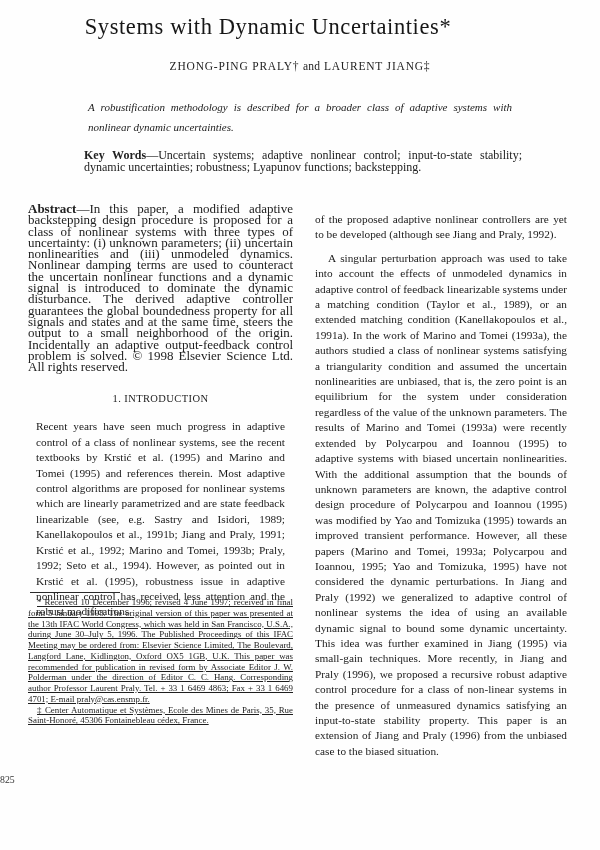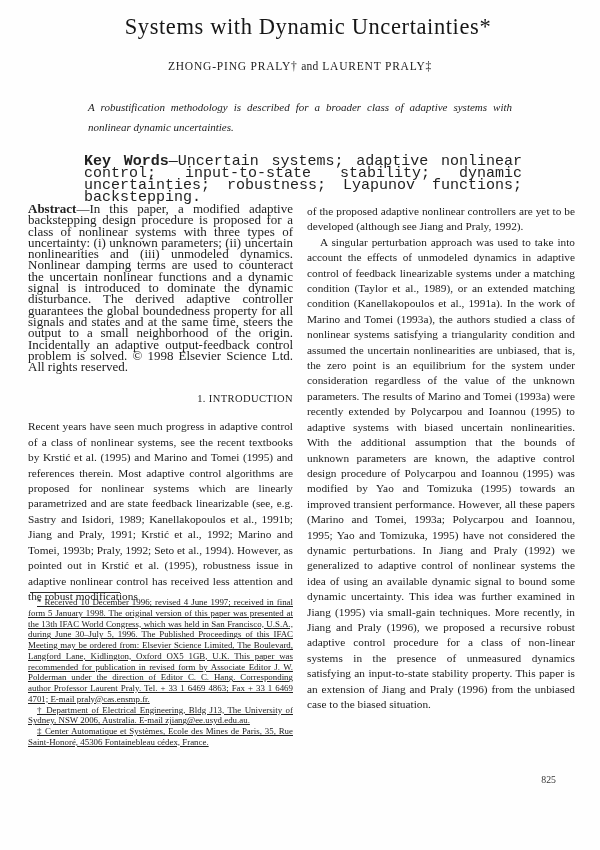--- a/index.html
+++ b/index.html
@@ -10,66 +10,64 @@
     background:#fefefe;
     color:#1e1e1e;
     font-family:"Liberation Serif","DejaVu Serif",serif;
     overflow:hidden;
   }
   .title {
     position:absolute; top:14px; left:0; width:536px;
     text-align:center;
     font-size:22.5px; letter-spacing:0.6px;
     color:#161616;
-    padding-left:40px;
   }
   .authors {
     position:absolute; top:60px; left:0; width:600px;
     text-align:center;
     font-size:11.5px; letter-spacing:0.8px;
     color:#222;
   }
   .authors .conj { letter-spacing:0.2px; }
   .summary {
     position:absolute; top:97px; left:88px; width:424px;
     font-style:italic;
     font-size:11px; line-height:20px;
     text-align:justify;
     color:#1a1a1a;
   }
   .keywords {
-    position:absolute; top:156px; left:84px; width:438px;
-    font-size:15px; line-height:12px;
+    position:absolute; top:149px; left:84px; width:438px;
+    font-size:12px; line-height:12px;
     text-align:justify;
     color:#222;
-    font-family:Liberation Mono, monospace;
   }
   .keywords b { font-weight:bold; }
   .col-left {
     position:absolute; top:203px; left:28px; width:265px;
   }
   .col-right {
     position:absolute; top:204px; left:307px; width:268px;
   }
   .abstract {
     font-size:13px; line-height:11.3px;
     text-align:justify;
     margin:0;
     color:#222;
   }
   .section-heading {
     margin:21px 0 0 0;
-    text-align:right;
+    text-align:center;
     font-size:10.5px; letter-spacing:0.4px;
     color:#1c1c1c;
   }
   .bodytext {
     font-size:11.3px; line-height:15.4px;
     text-align:justify;
-    margin:0;
+    margin:8px;
     color:#1b1b1b;
   }
   .col-left .bodytext { margin-top:15px; }
   .col-right .bodytext + .bodytext { text-indent:13px; }
   .footnotes {
     position:absolute; top:592px; left:28px; width:265px;text-decoration:underline;
   }
   .fn-rule {
     width:90px; height:0;
     border-top:1px solid #2a2a2a;
@@ -77,56 +75,55 @@
   }
   .footnotes p {
     margin:0;
     font-size:8.9px; line-height:10.75px;
     text-align:justify;
     text-indent:9px;
     color:#222;
   }
   .page-number {
     position:absolute; top:774px; left:0; width:556px;
-    text-align:right;
+    text-align:left;
     font-size:9.8px;
     color:#333;
   }
 </style>
 </head>
 <body>
 
 <div class="page">
 
   <div class="title">Systems with Dynamic Uncertainties*</div>
 
   <div class="authors">
     <span>ZHONG-PING PRALY†</span>
     <span class="conj">and</span>
-    <span>LAURENT PRALY‡</span>
+    <span>LAURENT JIANG‡</span>
   </div>
 
   <div class="summary">A robustification methodology is described for a broader class of adaptive systems with nonlinear dynamic uncertainties.</div>
 
   <div class="keywords">
     <b>Key Words</b><span>—Uncertain systems; adaptive nonlinear control; input-to-state stability; dynamic uncertainties; robustness; Lyapunov functions; backstepping.</span>
   </div>
 
   <div class="col-left">
     <p class="abstract">
       <b>Abstract</b><span>—In this paper, a modified adaptive backstepping design procedure is proposed for a class of nonlinear systems with three types of uncertainty: (i) unknown parameters; (ii) uncertain nonlinearities and (iii) unmodeled dynamics. Nonlinear damping terms are used to counteract the uncertain nonlinear functions and a dynamic signal is introduced to dominate the dynamic disturbance. The derived adaptive controller guarantees the global boundedness property for all signals and states and at the same time, steers the output to a small neighborhood of the origin. Incidentally an adaptive output-feedback control problem is solved. © 1998 Elsevier Science Ltd. All rights reserved.</span>
     </p>
     <div class="section-heading">1. INTRODUCTION</div>
     <p class="bodytext">Recent years have seen much progress in adaptive control of a class of nonlinear systems, see the recent textbooks by Krstić et al. (1995) and Marino and Tomei (1995) and references therein. Most adaptive control algorithms are proposed for nonlinear systems which are linearly parametrized and are state feedback linearizable (see, e.g. Sastry and Isidori, 1989; Kanellakopoulos et al., 1991b; Jiang and Praly, 1991; Krstić et al., 1992; Marino and Tomei, 1993b; Praly, 1992; Seto et al., 1994). However, as pointed out in Krstić et al. (1995), robustness issue in adaptive nonlinear control has received less attention and the robust modifications</p>
   </div>
 
   <div class="footnotes">
     <div class="fn-rule"></div>
     <p>* Received 10 December 1996; revised 4 June 1997; received in final form 5 January 1998. The original version of this paper was presented at the 13th IFAC World Congress, which was held in San Francisco, U.S.A., during June 30–July 5, 1996. The Published Proceedings of this IFAC Meeting may be ordered from: Elsevier Science Limited, The Boulevard, Langford Lane, Kidlington, Oxford OX5 1GB, U.K. This paper was recommended for publication in revised form by Associate Editor J. W. Polderman under the direction of Editor C. C. Hang. Corresponding author Professor Laurent Praly. Tel. + 33 1 6469 4863; Fax + 33 1 6469 4701; E-mail praly@cas.ensmp.fr.</p>
-    <p>† Department of Electrical Engineering, Bldg J13, The University of Sydney, NSW 2006, Australia. E-mail zjiang@ee.usyd.edu.au.</p>
     <p>‡ Center Automatique et Systèmes, Ecole des Mines de Paris, 35, Rue Saint-Honoré, 45306 Fontainebleau cédex, France.</p>
   </div>
 
   <div class="col-right">
     <p class="bodytext">of the proposed adaptive nonlinear controllers are yet to be developed (although see Jiang and Praly, 1992).</p>
     <p class="bodytext">A singular perturbation approach was used to take into account the effects of unmodeled dynamics in adaptive control of feedback linearizable systems under a matching condition (Taylor et al., 1989), or an extended matching condition (Kanellakopoulos et al., 1991a). In the work of Marino and Tomei (1993a), the authors studied a class of nonlinear systems satisfying a triangularity condition and assumed the uncertain nonlinearities are unbiased, that is, the zero point is an equilibrium for the system under consideration regardless of the value of the unknown parameters. The results of Marino and Tomei (1993a) were recently extended by Polycarpou and Ioannou (1995) to adaptive systems with biased uncertain nonlinearities. With the additional assumption that the bounds of unknown parameters are known, the adaptive control design procedure of Polycarpou and Ioannou (1995) was modified by Yao and Tomizuka (1995) towards an improved transient performance. However, all these papers (Marino and Tomei, 1993a; Polycarpou and Ioannou, 1995; Yao and Tomizuka, 1995) have not considered the dynamic perturbations. In Jiang and Praly (1992) we generalized to adaptive control of nonlinear systems the idea of using an available dynamic signal to bound some dynamic uncertainty. This idea was further examined in Jiang (1995) via small-gain techniques. More recently, in Jiang and Praly (1996), we proposed a recursive robust adaptive control procedure for a class of non-linear systems in the presence of unmeasured dynamics satisfying an input-to-state stability property. This paper is an extension of Jiang and Praly (1996) from the unbiased case to the biased situation.</p>
   </div>
 
   <div class="page-number">825</div>
 

